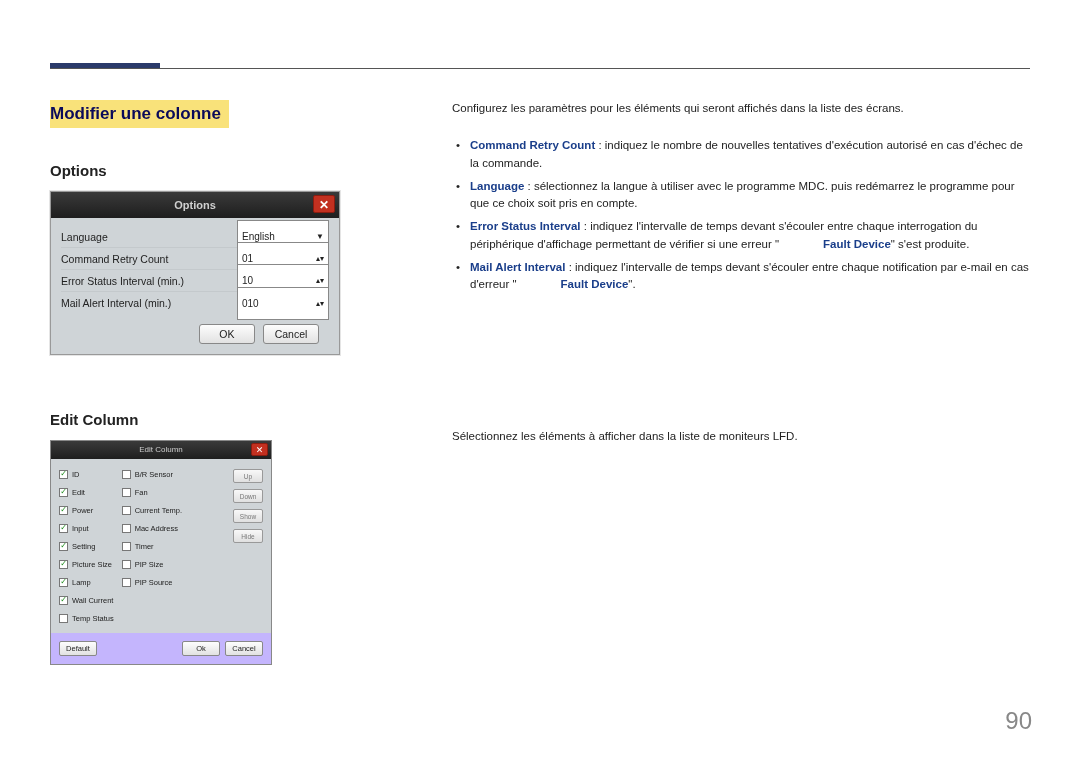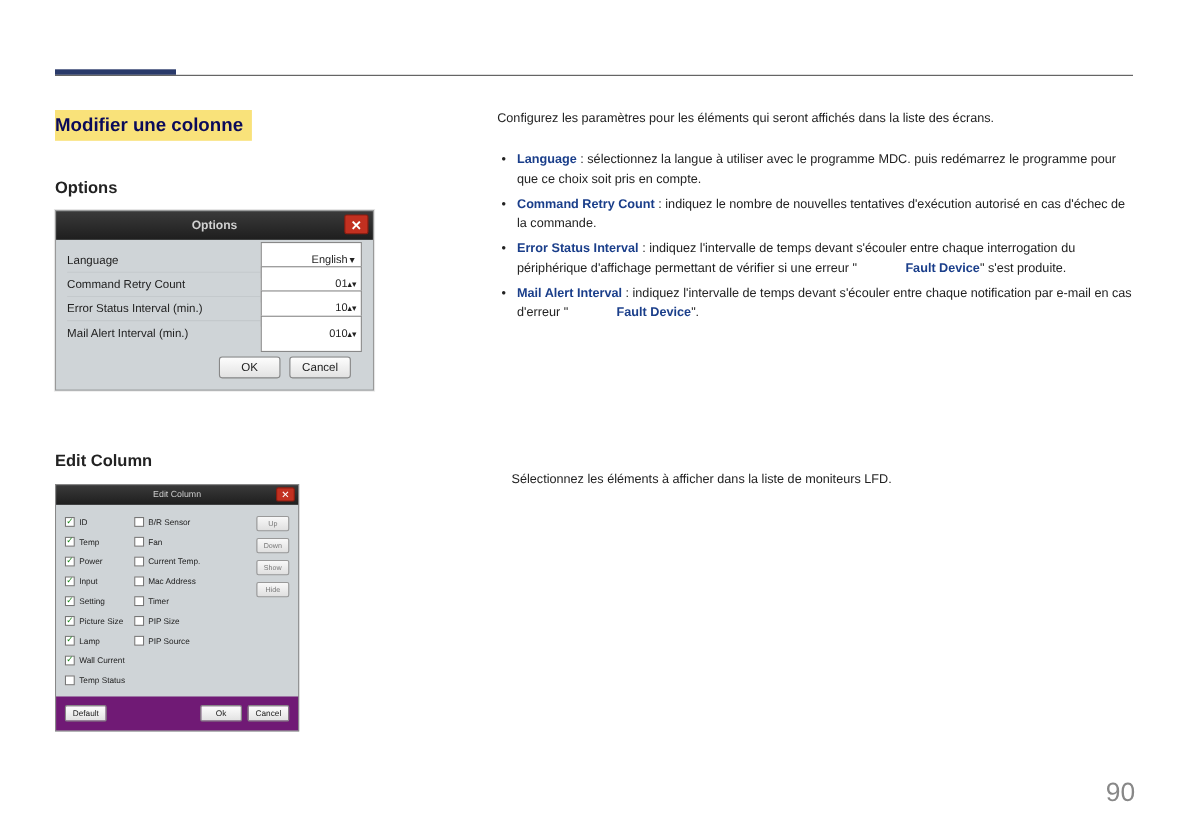--- a/index.html
+++ b/index.html
@@ -103,21 +103,21 @@
   }
   .opt-select {
     width: 92px;
     height: 33px;
     background: white;
     border: 1px solid #888;
     font-size: 10px;
     padding: 0 4px;
     display: flex;
     align-items: center;
-    justify-content: flex-end;
+    justify-content: space-between;
   }
   .opt-select .arr { font-size: 8px; }
   .dlg-footer {
     text-align: right;
     padding: 10px 10px 0 10px;
   }
   .dlg-btn {
     display: inline-block;
     width: 56px;
     height: 20px;
@@ -206,21 +206,21 @@
     border-radius: 2px;
     font-size: 6.5px;
     text-align: center;
     line-height: 13px;
     color: #777;
   }
   .edit-footer {
     display: flex;
     justify-content: space-between;
     padding: 8px;
-    background: #701a75;
+    background: #c4b5fd;
   }
   .edit-footer .dlg-btn2 {
     width: 38px;
     height: 15px;
     line-height: 14px;
     font-size: 7.5px;
     text-align: center;
     background: linear-gradient(#fdfdfd,#e2e2e2);
     border: 1px solid #888;
     border-radius: 2px;
@@ -256,21 +256,21 @@
   .page-no {
     position: absolute;
     right: 48px;
     bottom: 28px;
     font-size: 24px;
     color: #888;
     font-weight: 300;
   }
   .edit-desc {
     position: absolute;
-    left: 465px;
+    left: 452px;
     top: 430px;
     right: 50px;
     font-size: 11.5px;
     color: #222;
   }
 </style>
 </head>
 <body>
 
 <div class="top-mark"></div>
@@ -331,21 +331,21 @@
     </div>
     <div class="edit-body">
       <div class="chk-cols">
         <div class="chk-col" id="chk-col1">
             <div class="chk">
               <span class="box">✓</span>
               <span>ID</span>
             </div>
             <div class="chk">
               <span class="box">✓</span>
-              <span>Temp</span>
+              <span>Edit</span>
             </div>
             <div class="chk">
               <span class="box">✓</span>
               <span>Power</span>
             </div>
             <div class="chk">
               <span class="box">✓</span>
               <span>Input</span>
             </div>
             <div class="chk">
@@ -414,24 +414,24 @@
         <span class="dlg-btn2">Cancel</span>
       </div>
     </div>
   </div>
 </div>
 
 <div class="right-col">
   <p>Configurez les paramètres pour les éléments qui seront affichés dans la liste des écrans.</p>
   <ul class="bul-list">
     <li>
-      <span class="term">Language</span><span> : sélectionnez la langue à utiliser avec le programme MDC. puis redémarrez le programme pour que ce choix soit pris en compte.</span>
+      <span class="term">Command Retry Count</span><span> : indiquez le nombre de nouvelles tentatives d'exécution autorisé en cas d'échec de la commande.</span>
     </li>
     <li>
-      <span class="term">Command Retry Count</span><span> : indiquez le nombre de nouvelles tentatives d'exécution autorisé en cas d'échec de la commande.</span>
+      <span class="term">Language</span><span> : sélectionnez la langue à utiliser avec le programme MDC. puis redémarrez le programme pour que ce choix soit pris en compte.</span>
     </li>
     <li>
       <span class="term">Error Status Interval</span><span> : indiquez l'intervalle de temps devant s'écouler entre chaque interrogation du périphérique d'affichage permettant de vérifier si une erreur "</span><span class="quoted">Fault Device</span><span>" s'est produite.</span>
     </li>
     <li>
       <span class="term">Mail Alert Interval</span><span> : indiquez l'intervalle de temps devant s'écouler entre chaque notification par e-mail en cas d'erreur "</span><span class="quoted">Fault Device</span><span>".</span>
     </li>
   </ul>
 </div>
 

